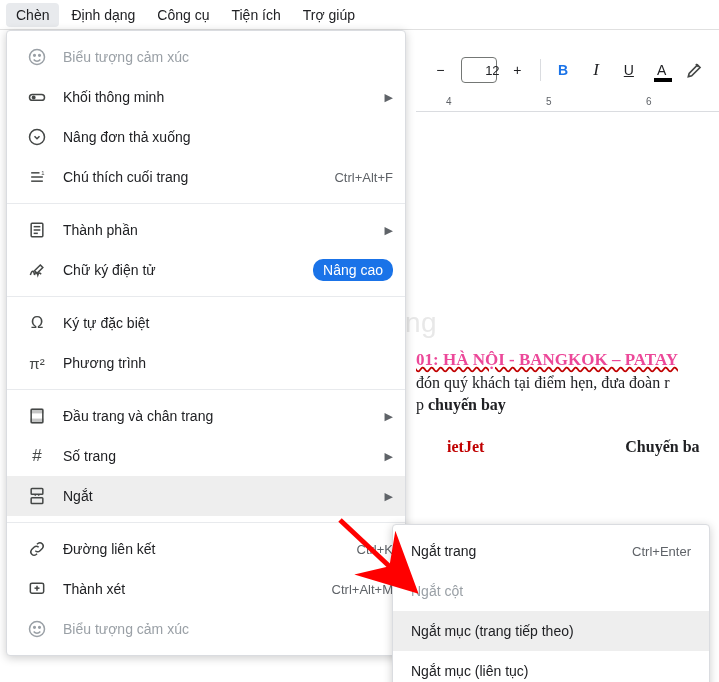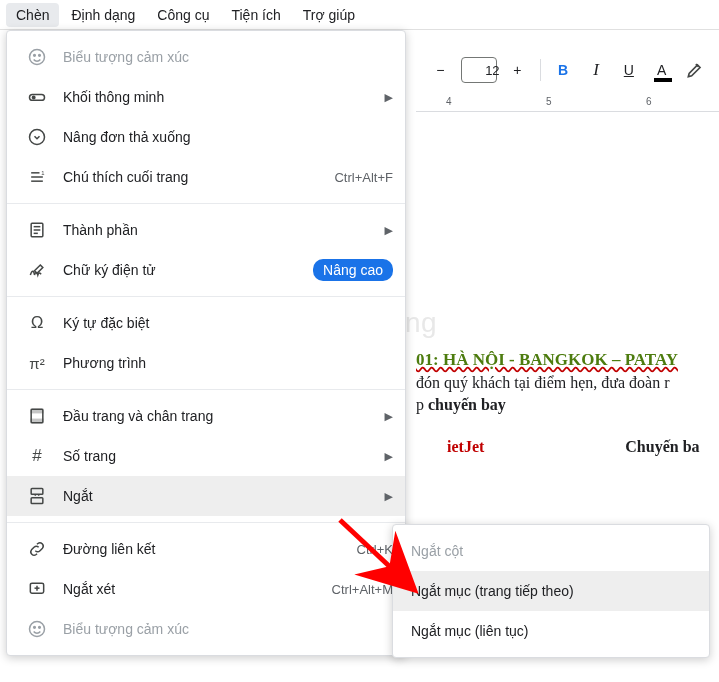--- a/index.html
+++ b/index.html
@@ -171,21 +171,21 @@
   .doc-area {
     position: absolute;
     top: 180px;
     left: 416px;
     right: 0;
     padding: 0 0 0 0;
     font-family: "Times New Roman", serif;
     overflow: hidden;
   }
   .doc-title {
-    color: #4d7c0f;
+    color: #ec4899;
     font-weight: bold;
     font-size: 17px;
     margin-top: 170px;
     text-decoration: underline;
     text-decoration-style: wavy;
     text-decoration-color: #c00000;
   }
   .doc-line {
     font-size: 16px;
     margin-top: 4px;
@@ -395,38 +395,42 @@
   </div>
 
   <div class="menu-item">
     <span class="menu-icon">
       <svg class="icon-svg" viewBox="0 0 24 24" fill="none" stroke="currentColor" stroke-width="1.8">
           <rect x="4" y="5" width="16" height="12" rx="2"></rect>
           <line x1="9" y1="11" x2="15" y2="11"></line>
           <line x1="12" y1="8" x2="12" y2="14"></line>
         </svg>
     </span>
-    <span class="menu-label">Ngắt xét</span>
+    <span class="menu-label">Thành xét</span>
     <span class="menu-shortcut">Ctrl+Alt+M</span>
   </div>
 
   <div class="menu-item disabled">
     <span class="menu-icon">
       <svg class="icon-svg" viewBox="0 0 24 24" fill="none" stroke="currentColor" stroke-width="1.8">
           <circle cx="12" cy="12" r="9"></circle>
           <circle cx="9" cy="10" r="1" fill="currentColor"></circle>
           <circle cx="15" cy="10" r="1" fill="currentColor"></circle>
           <path d="M8 15c1 1.2 2.4 2 4 2s3-0.8 4-2"></path>
         </svg>
     </span>
     <span class="menu-label">Biểu tượng cảm xúc</span>
   </div>
 </div>
 
 <div class="submenu">
+  <div class="sub-item">
+    <span>Ngắt trang</span>
+    <span class="sub-shortcut">Ctrl+Enter</span>
+  </div>
   <div class="sub-item disabled">
     <span>Ngắt cột</span>
   </div>
   <div class="sub-item hover">
     <span>Ngắt mục (trang tiếp theo)</span>
   </div>
   <div class="sub-item">
     <span>Ngắt mục (liên tục)</span>
   </div>
 </div>

